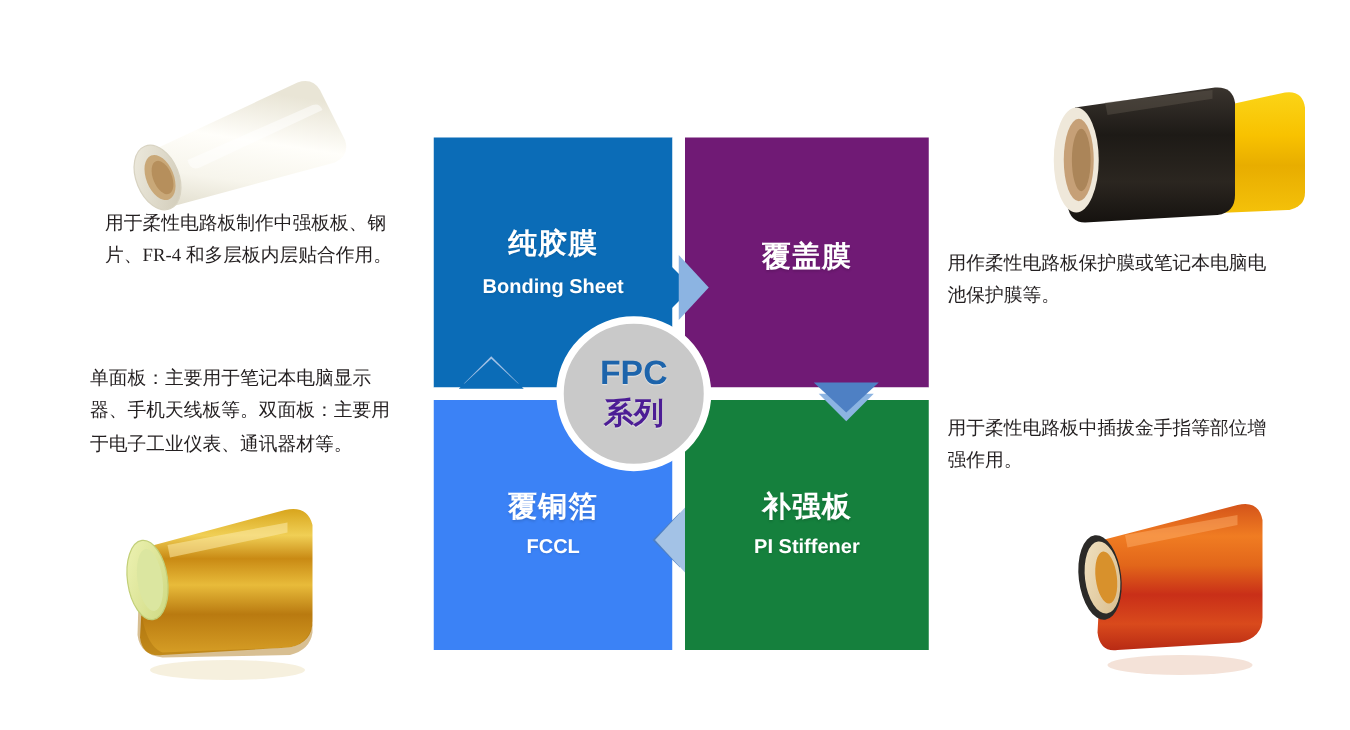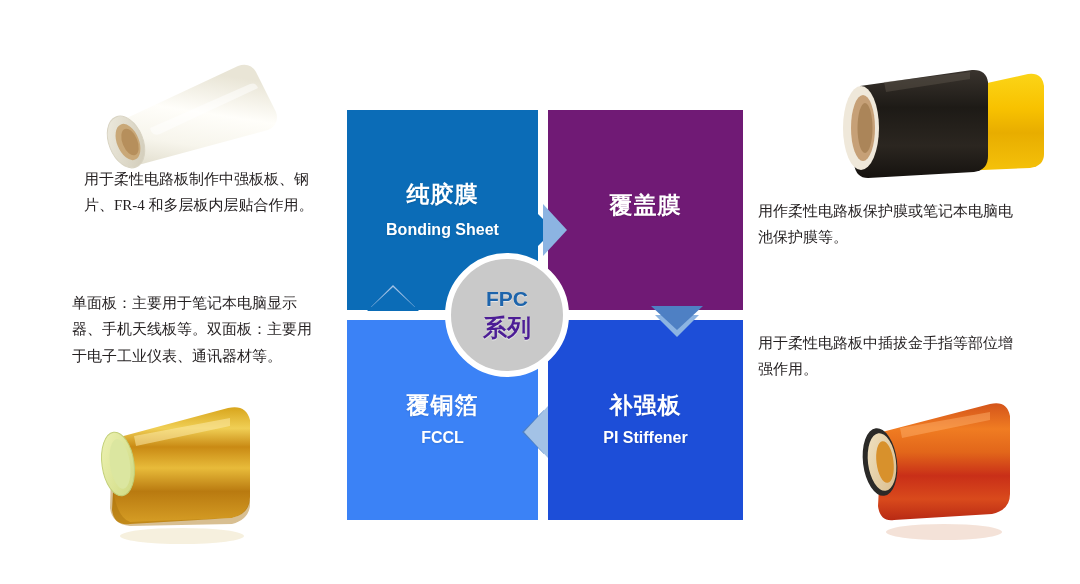--- a/index.html
+++ b/index.html
@@ -11,21 +11,21 @@
   }
   .stage{position:absolute;left:0;top:0;width:1080px;height:584px;}
 
   
   .matrix{position:absolute;left:347px;top:66px;width:320px;height:410px;margin-top:44px;}
   .quad{position:absolute;display:flex;flex-direction:column;
         align-items:center;justify-content:center;text-align:center;}
   .q-tl{left:0;top:0;width:191px;height:200px;background:#0b6cb7;}
   .q-tr{left:201px;top:0;width:195px;height:200px;background:#701a75;}
   .q-bl{left:0;top:210px;width:191px;height:200px;background:#3b82f6;}
-  .q-br{left:201px;top:210px;width:195px;height:200px;background:#1d4ed8;}
+  .q-br{left:201px;top:210px;width:195px;height:200px;background:#15803d;}
 
   .q-cn{color:#ffffff;font-size:23px;font-weight:bold;letter-spacing:1px;
         line-height:1.25;text-shadow:0 1px 2px rgba(0,0,0,.12);}
   .q-en{color:#ffffff;font-size:16px;font-weight:bold;line-height:1.3;
         text-shadow:0 1px 2px rgba(0,0,0,.12);}
   .q-tl .q-cn{margin-bottom:10px;}
   .q-tr .q-cn{margin-bottom:10px;}
   .q-bl .q-cn{margin-bottom:8px;}
   .q-br .q-cn{margin-bottom:8px;}
   .q-tl .q-en{line-height:1.35;}
@@ -63,21 +63,21 @@
   .a-right-mask{position:absolute;left:304px;top:196px;width:0;height:0;
          border-left:26px solid transparent;border-right:26px solid transparent;
          border-top:24px solid #4e80c4;}
 
   
   .hub{position:absolute;left:calc(50% - 62px);top:calc(50% - 62px);
        width:124px;height:124px;border-radius:50%;
        background:#c9c9c9;border:6px solid #ffffff;
        display:flex;flex-direction:column;align-items:center;justify-content:center;
        box-sizing:border-box;}
-  .hub-en{color:#1d64ab;font-size:21px;font-weight:bold;line-height:1.1;
+  .hub-en{color:#1d64ab;font-size:27px;font-weight:bold;line-height:1.1;
           text-shadow:0 1px 1px rgba(255,255,255,.6);}
   .hub-cn{color:#4c1d95;font-size:24px;font-weight:bold;line-height:1.2;margin-top:4px;
           text-shadow:0 1px 1px rgba(255,255,255,.6);}
 
   
   .caption{position:absolute;color:#231f20;font-size:15px;line-height:1.75;
            font-family:Liberation Serif, serif;}
   .cap-tl{left:84px;top:166px;width:252px;}
   .cap-bl{left:72px;top:290px;width:254px;}
   .cap-tr{left:758px;top:198px;width:256px;}

